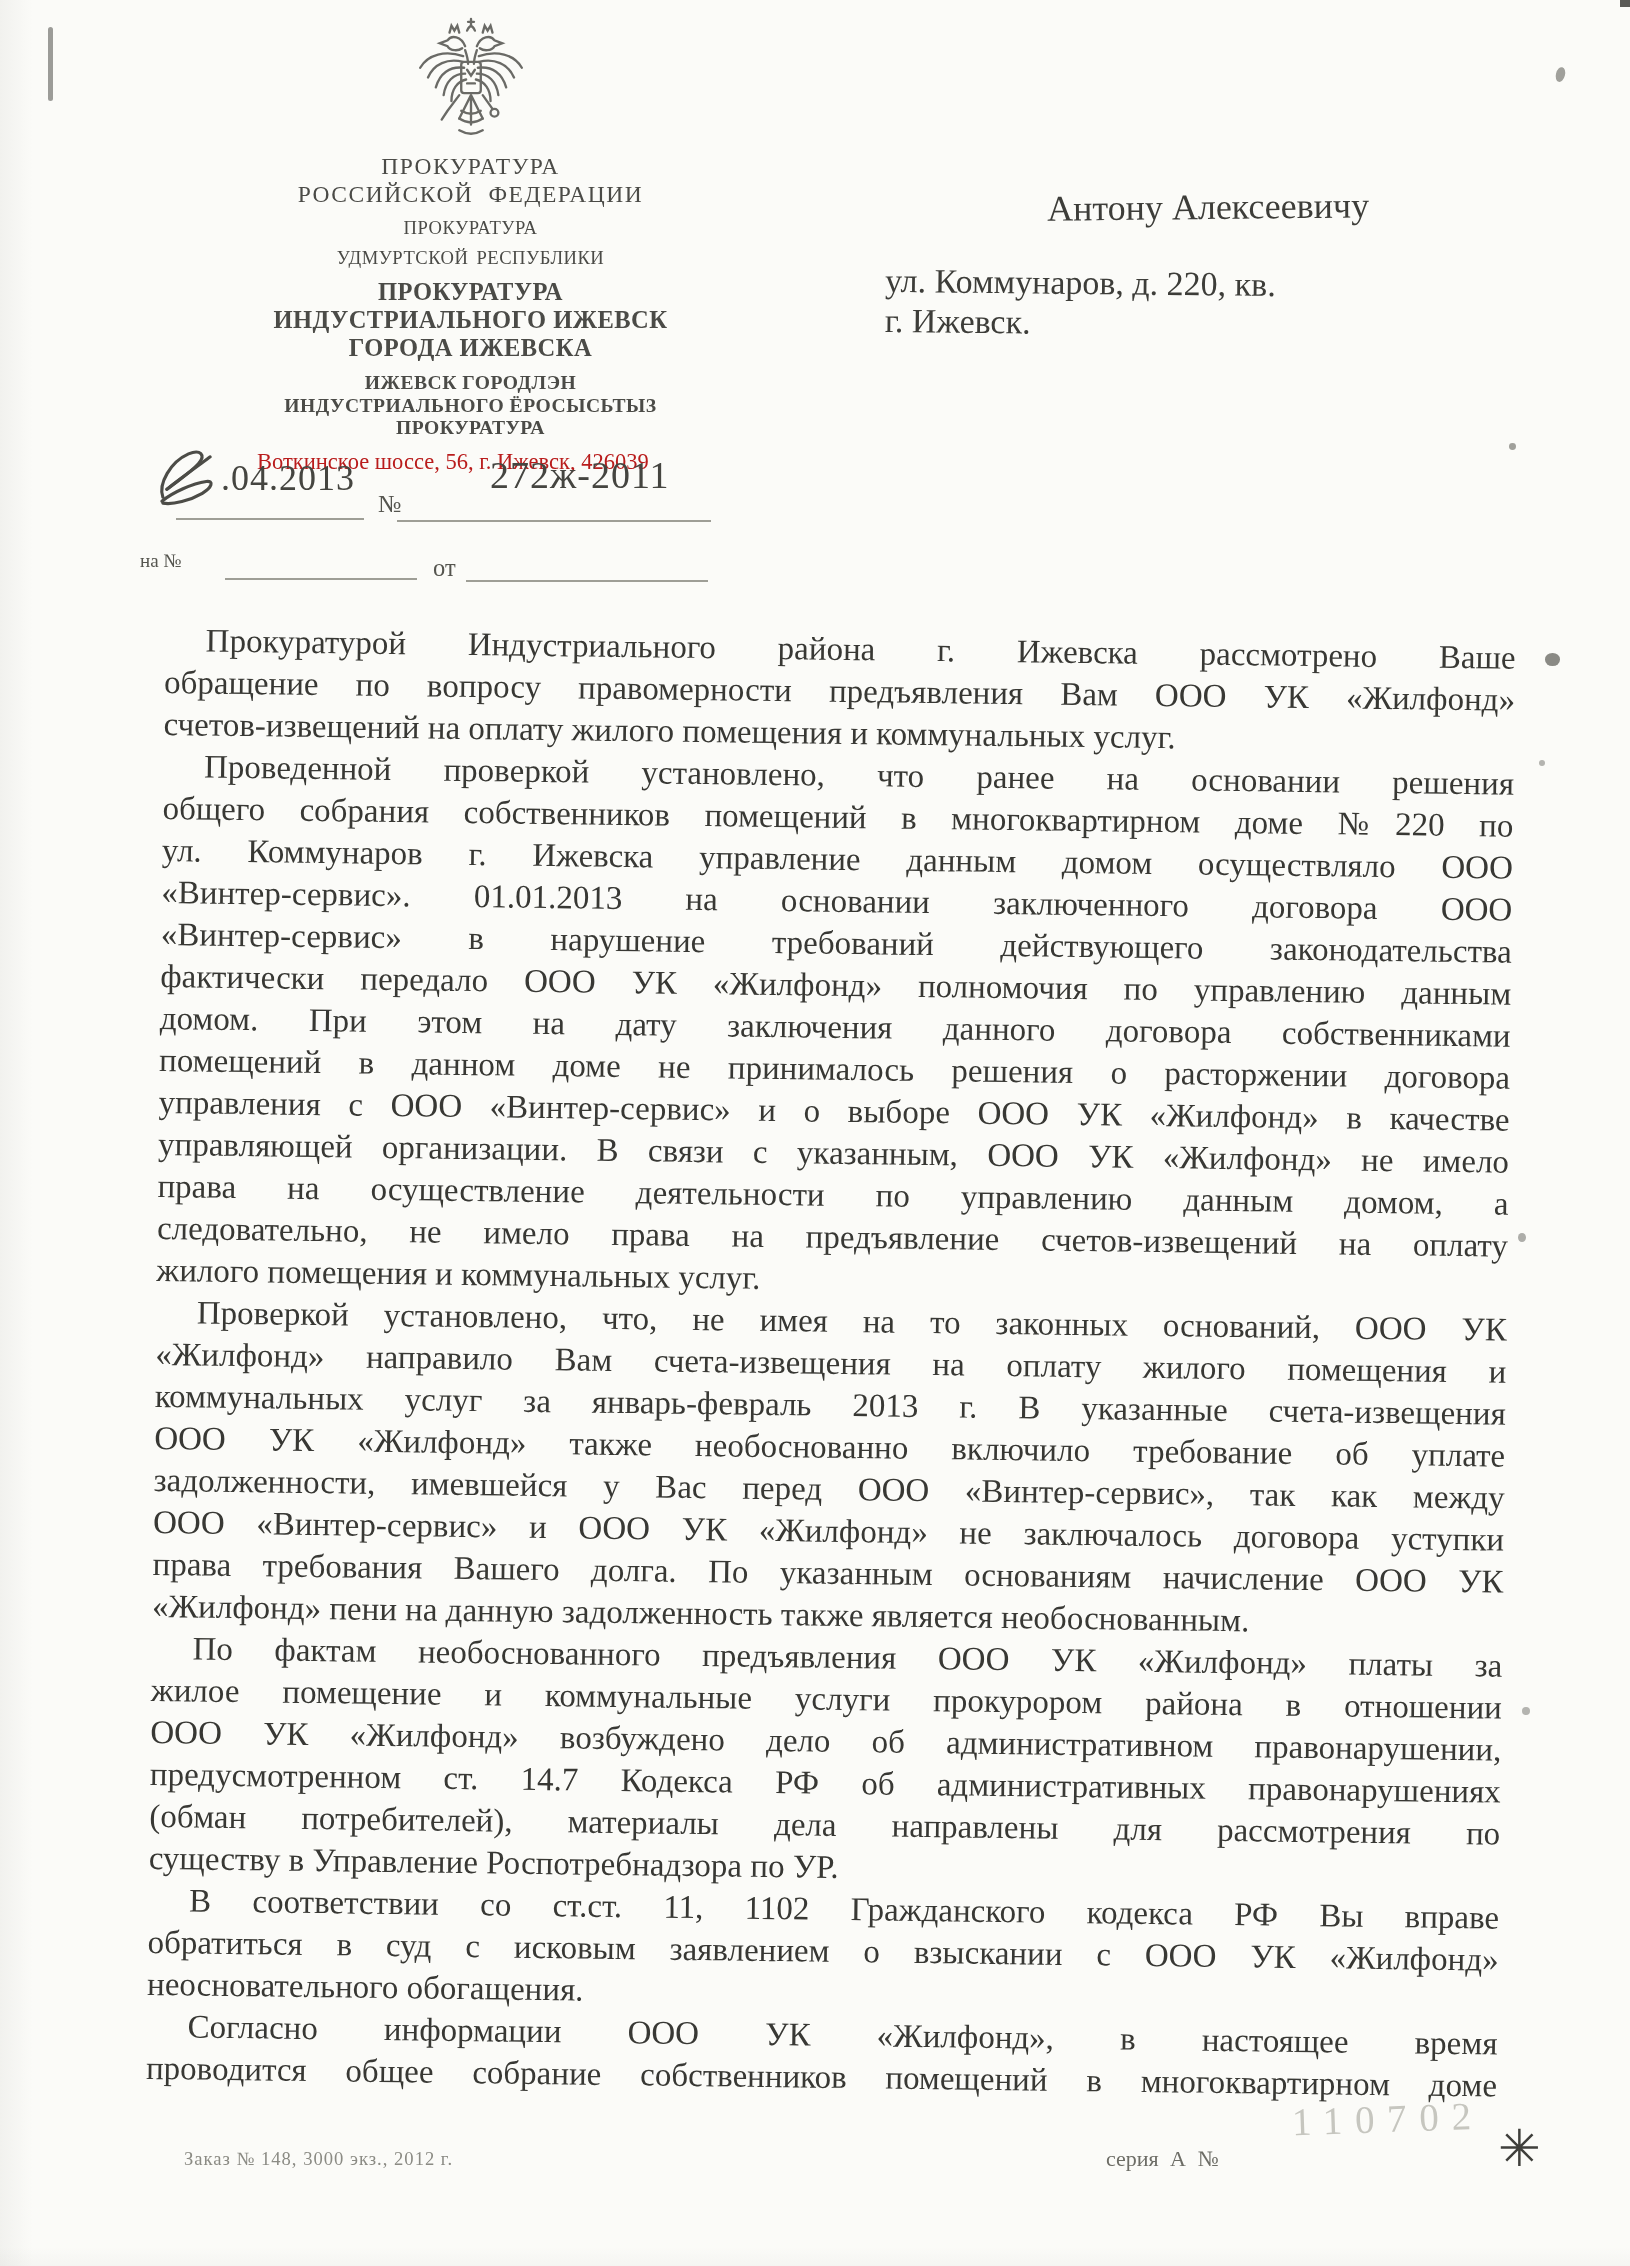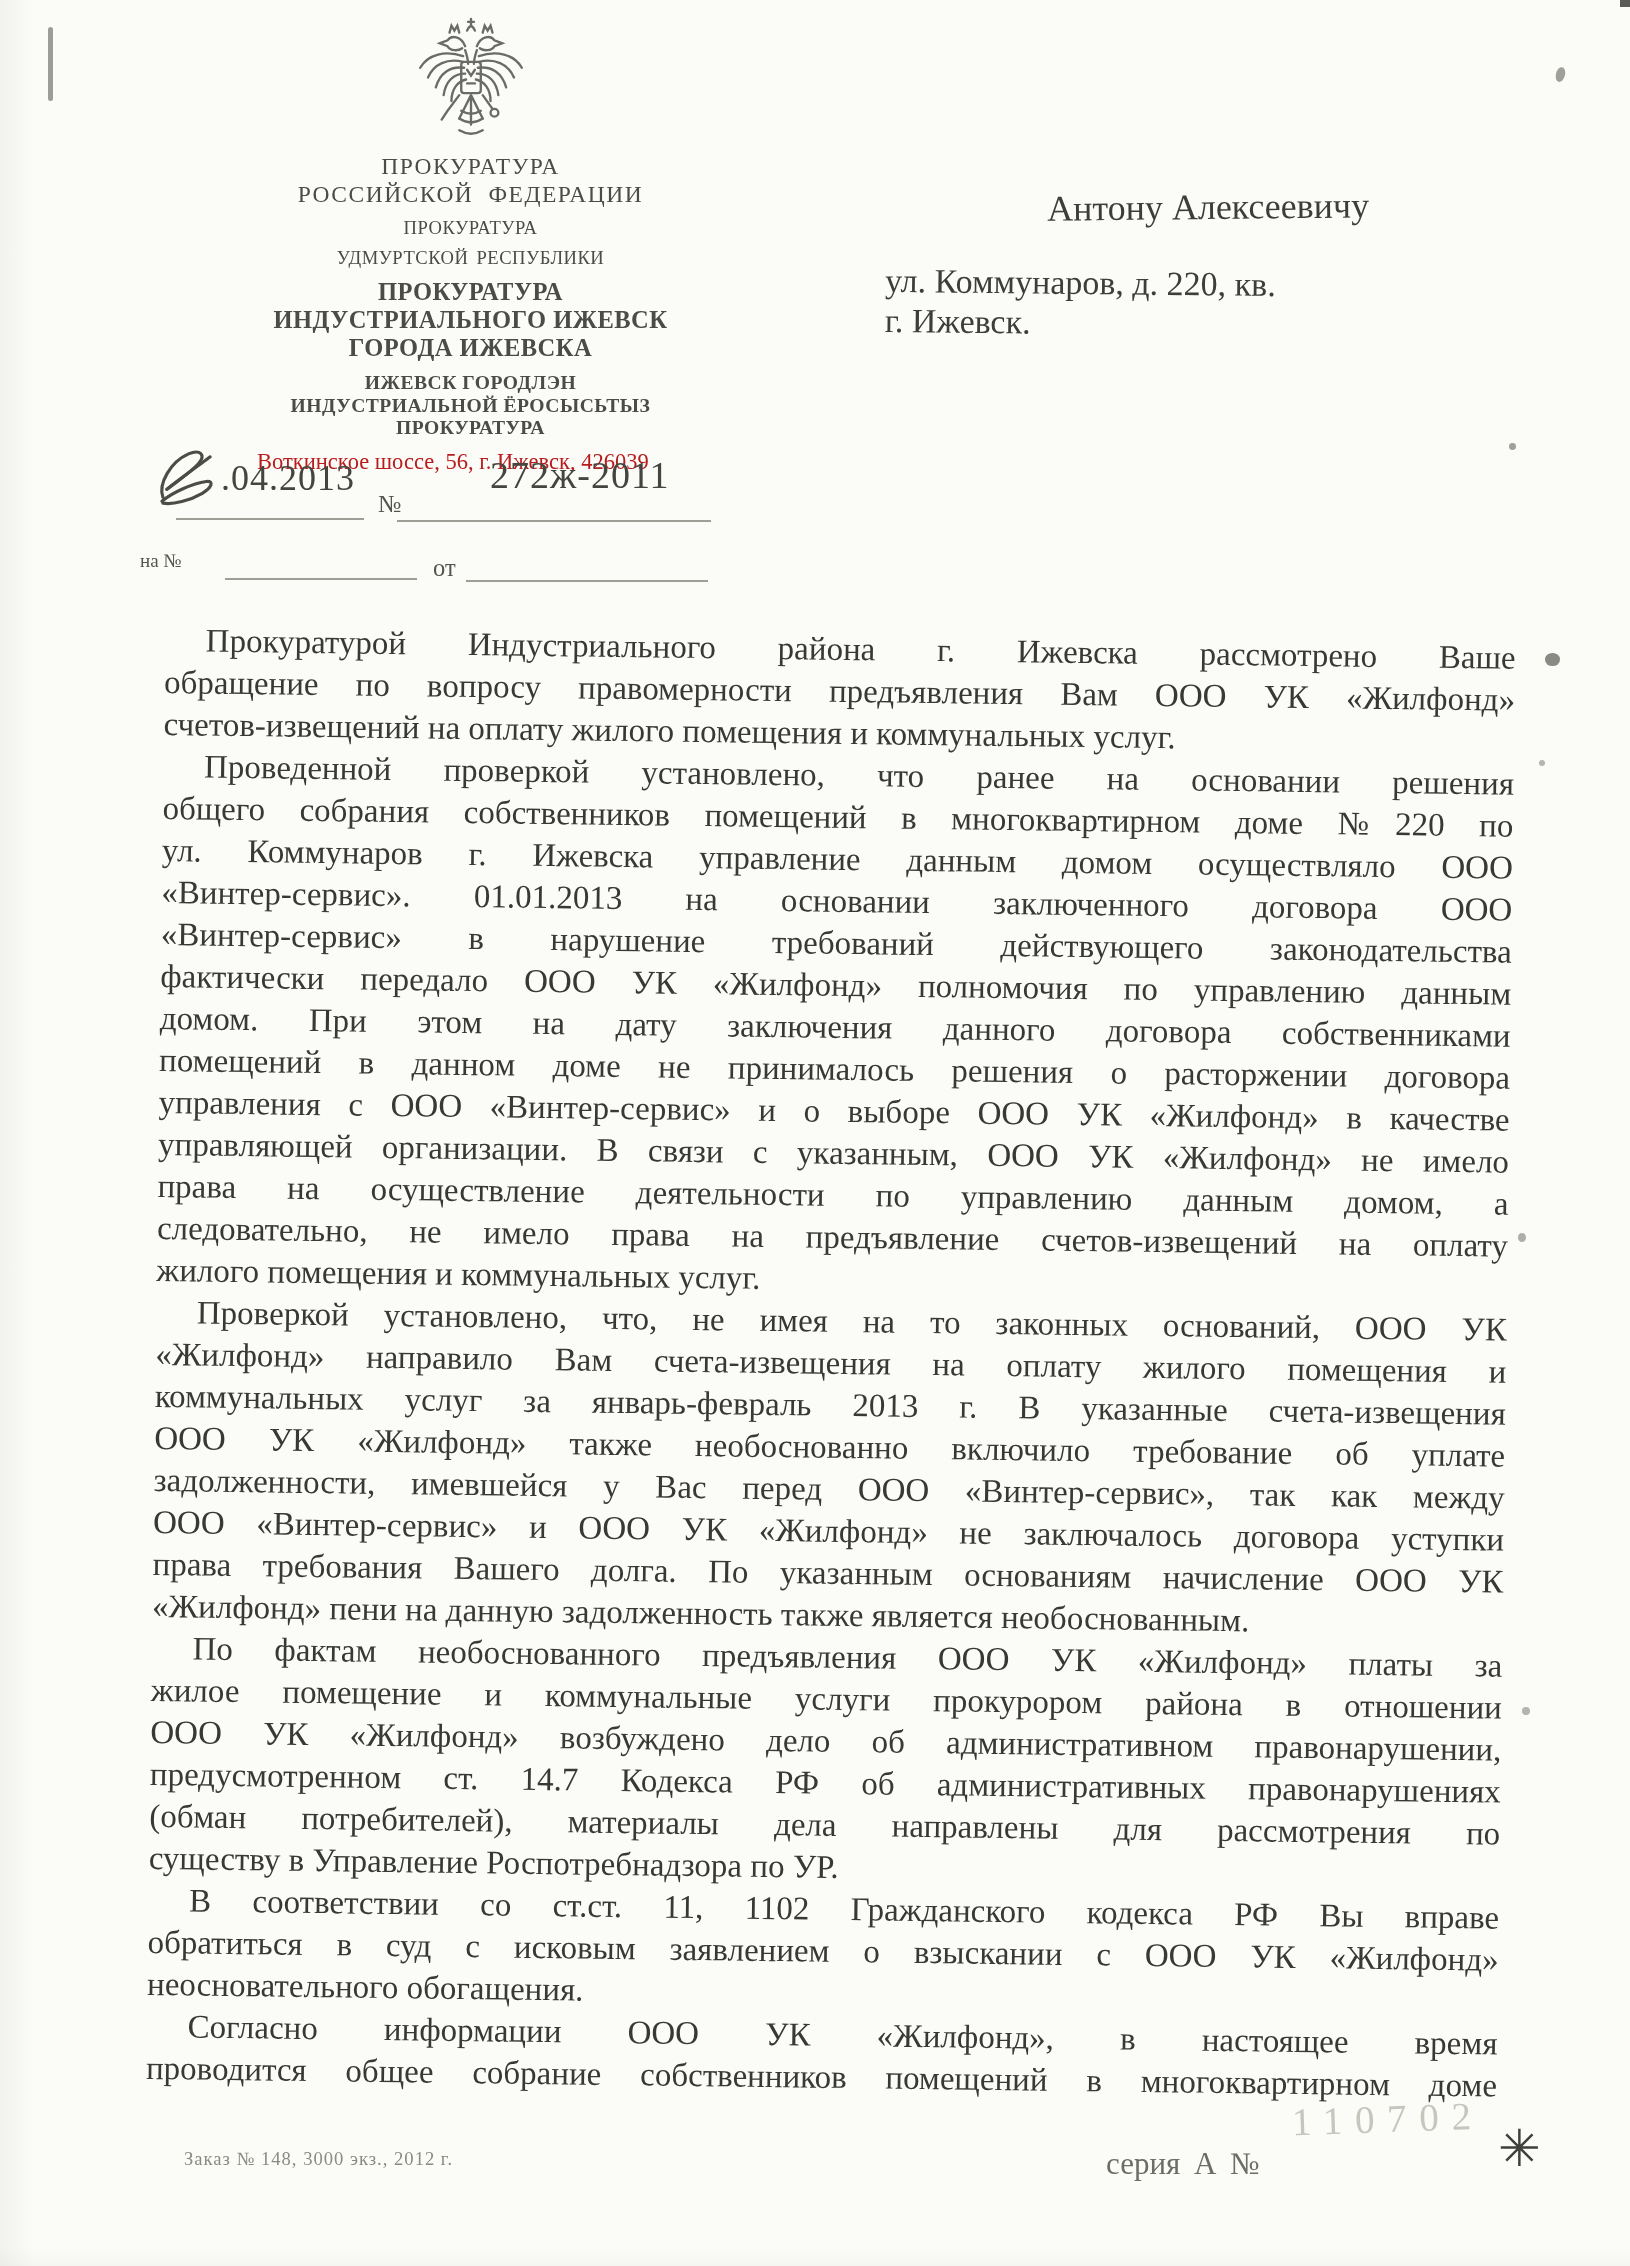--- a/index.html
+++ b/index.html
@@ -61,21 +61,21 @@
   .body-text{position:absolute; left:165px; top:619px; width:1351px;
     font-size:33px; color:#383834; transform:rotate(.75deg); transform-origin:0 0;}
   .bline{height:42px; line-height:42px; text-align:justify; text-align-last:justify;
     white-space:normal; overflow:visible;}
   .bline.first{text-indent:41px;}
   .bline.endline{text-align-last:left;}
 
   
   .footer-order{position:absolute; left:184px; top:2148px; font-size:18.6px; color:#8b8b84;
     letter-spacing:1px;}
-  .footer-series{position:absolute; left:1106px; top:2146px; font-size:31px; color:#6d6d66;
+  .footer-series{position:absolute; left:1106px; top:2146px; font-size:22px; color:#6d6d66;
     word-spacing:5.9px;}
   .stamp-number{position:absolute; left:1292px; top:2096px; font-size:39px; color:#b9b9b2;
     letter-spacing:12.7px; transform:rotate(-2deg); opacity:.8;}
   .ornament{position:absolute; left:1498px; top:2119px; font-size:51px; color:#3f3f3b;
     font-family:"DejaVu Sans",sans-serif;}
 </style>
 </head>
 <body>
 
 <div class="page">
@@ -130,21 +130,21 @@
       </g>
     </svg>
     <div class="lh lh-md">ПРОКУРАТУРА</div>
     <div class="lh lh-md">РОССИЙСКОЙ ФЕДЕРАЦИИ</div>
     <div class="lh lh-sm mt10">ПРОКУРАТУРА</div>
     <div class="lh lh-sm">УДМУРТСКОЙ РЕСПУБЛИКИ</div>
     <div class="lh lh-bold mt10">ПРОКУРАТУРА</div>
     <div class="lh lh-bold">ИНДУСТРИАЛЬНОГО ИЖЕВСК</div>
     <div class="lh lh-bold">ГОРОДА ИЖЕВСКА</div>
     <div class="lh lh-sm2 mt10">ИЖЕВСК ГОРОДЛЭН</div>
-    <div class="lh lh-sm2">ИНДУСТРИАЛЬНОЙ ЁРОСЫСЬТЫЗ</div>
+    <div class="lh lh-sm2">ИНДУСТРИАЛЬНОГО ЁРОСЫСЬТЫЗ</div>
     <div class="lh lh-sm2">ПРОКУРАТУРА</div>
     <div class="lh-address">Воткинское шоссе, 56, г. Ижевск, 426039</div>
   </div>
 
   <svg class="paraph" width="69" height="67" viewBox="0 0 70 68">
     <g stroke="#4c4c47" fill="none" stroke-width="3.2" stroke-linecap="round" stroke-linejoin="round">
       <path d="M8,52 C3,38 16,16 34,8 C46,3 52,9 44,18 C36,27 22,36 12,44"></path>
       <path d="M12,44 C28,31 48,17 56,11"></path>
       <path d="M7,56 C18,47 38,38 52,36 C60,35 58,42 48,48 C36,55 18,60 8,58"></path>
     </g>

